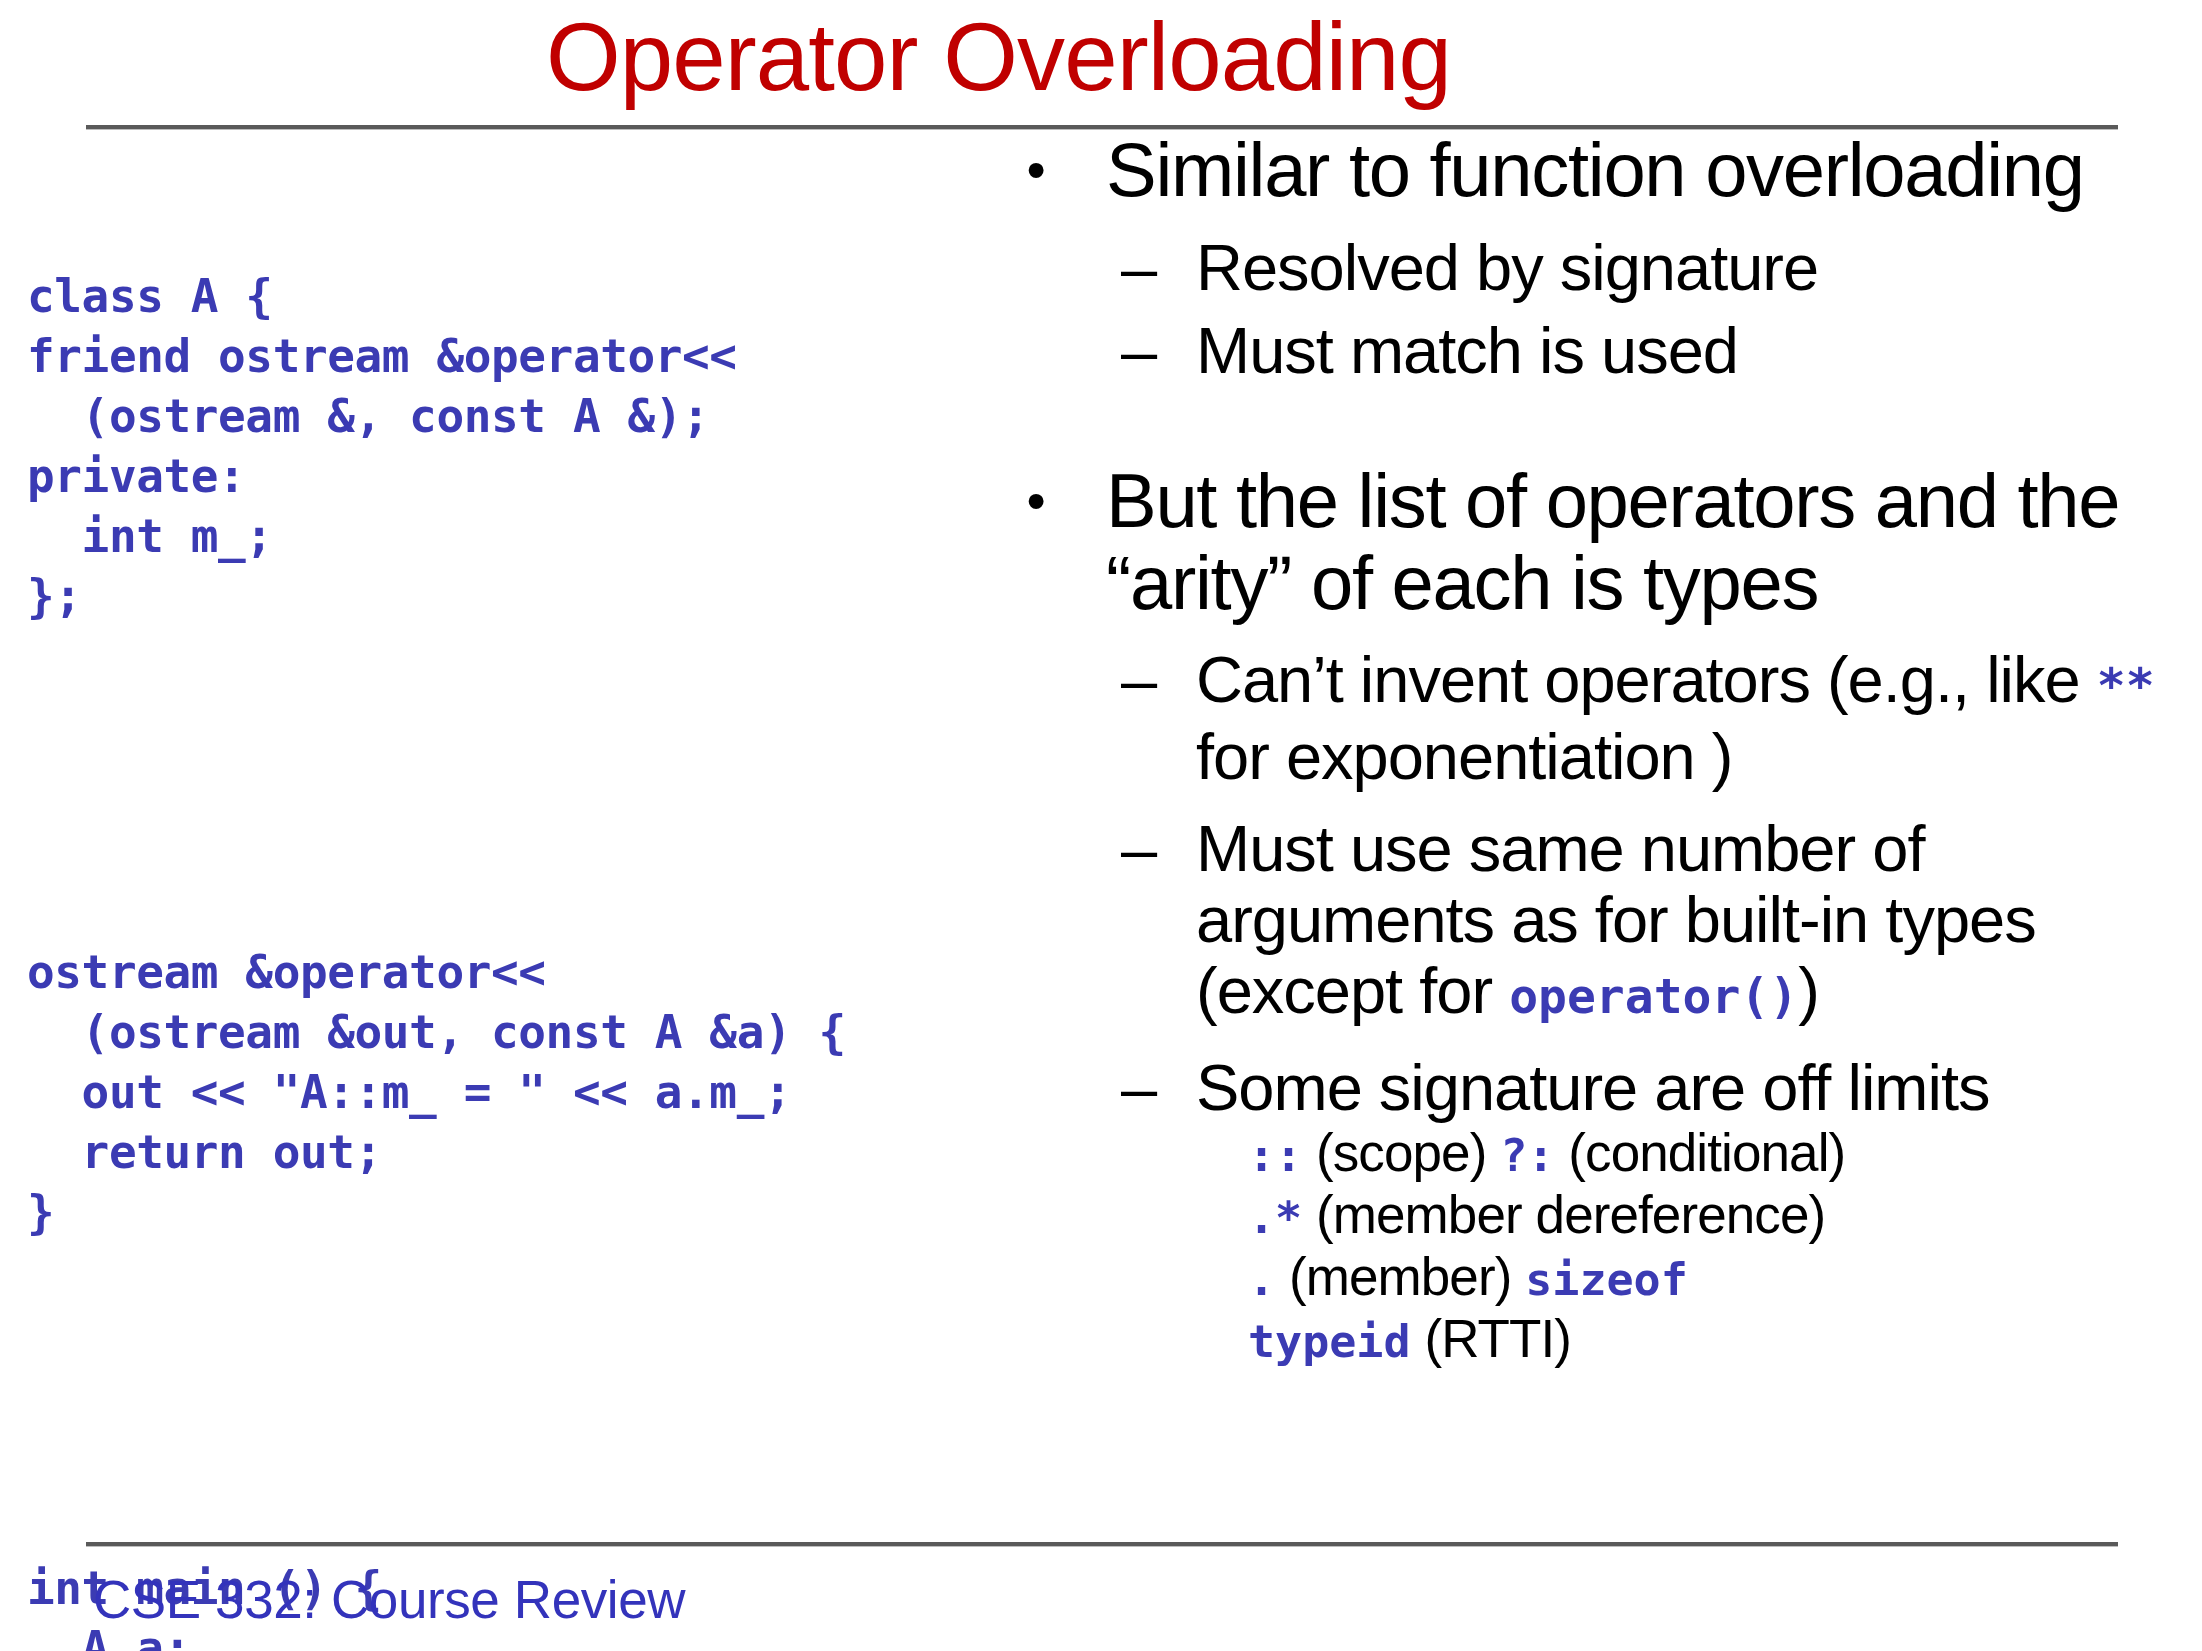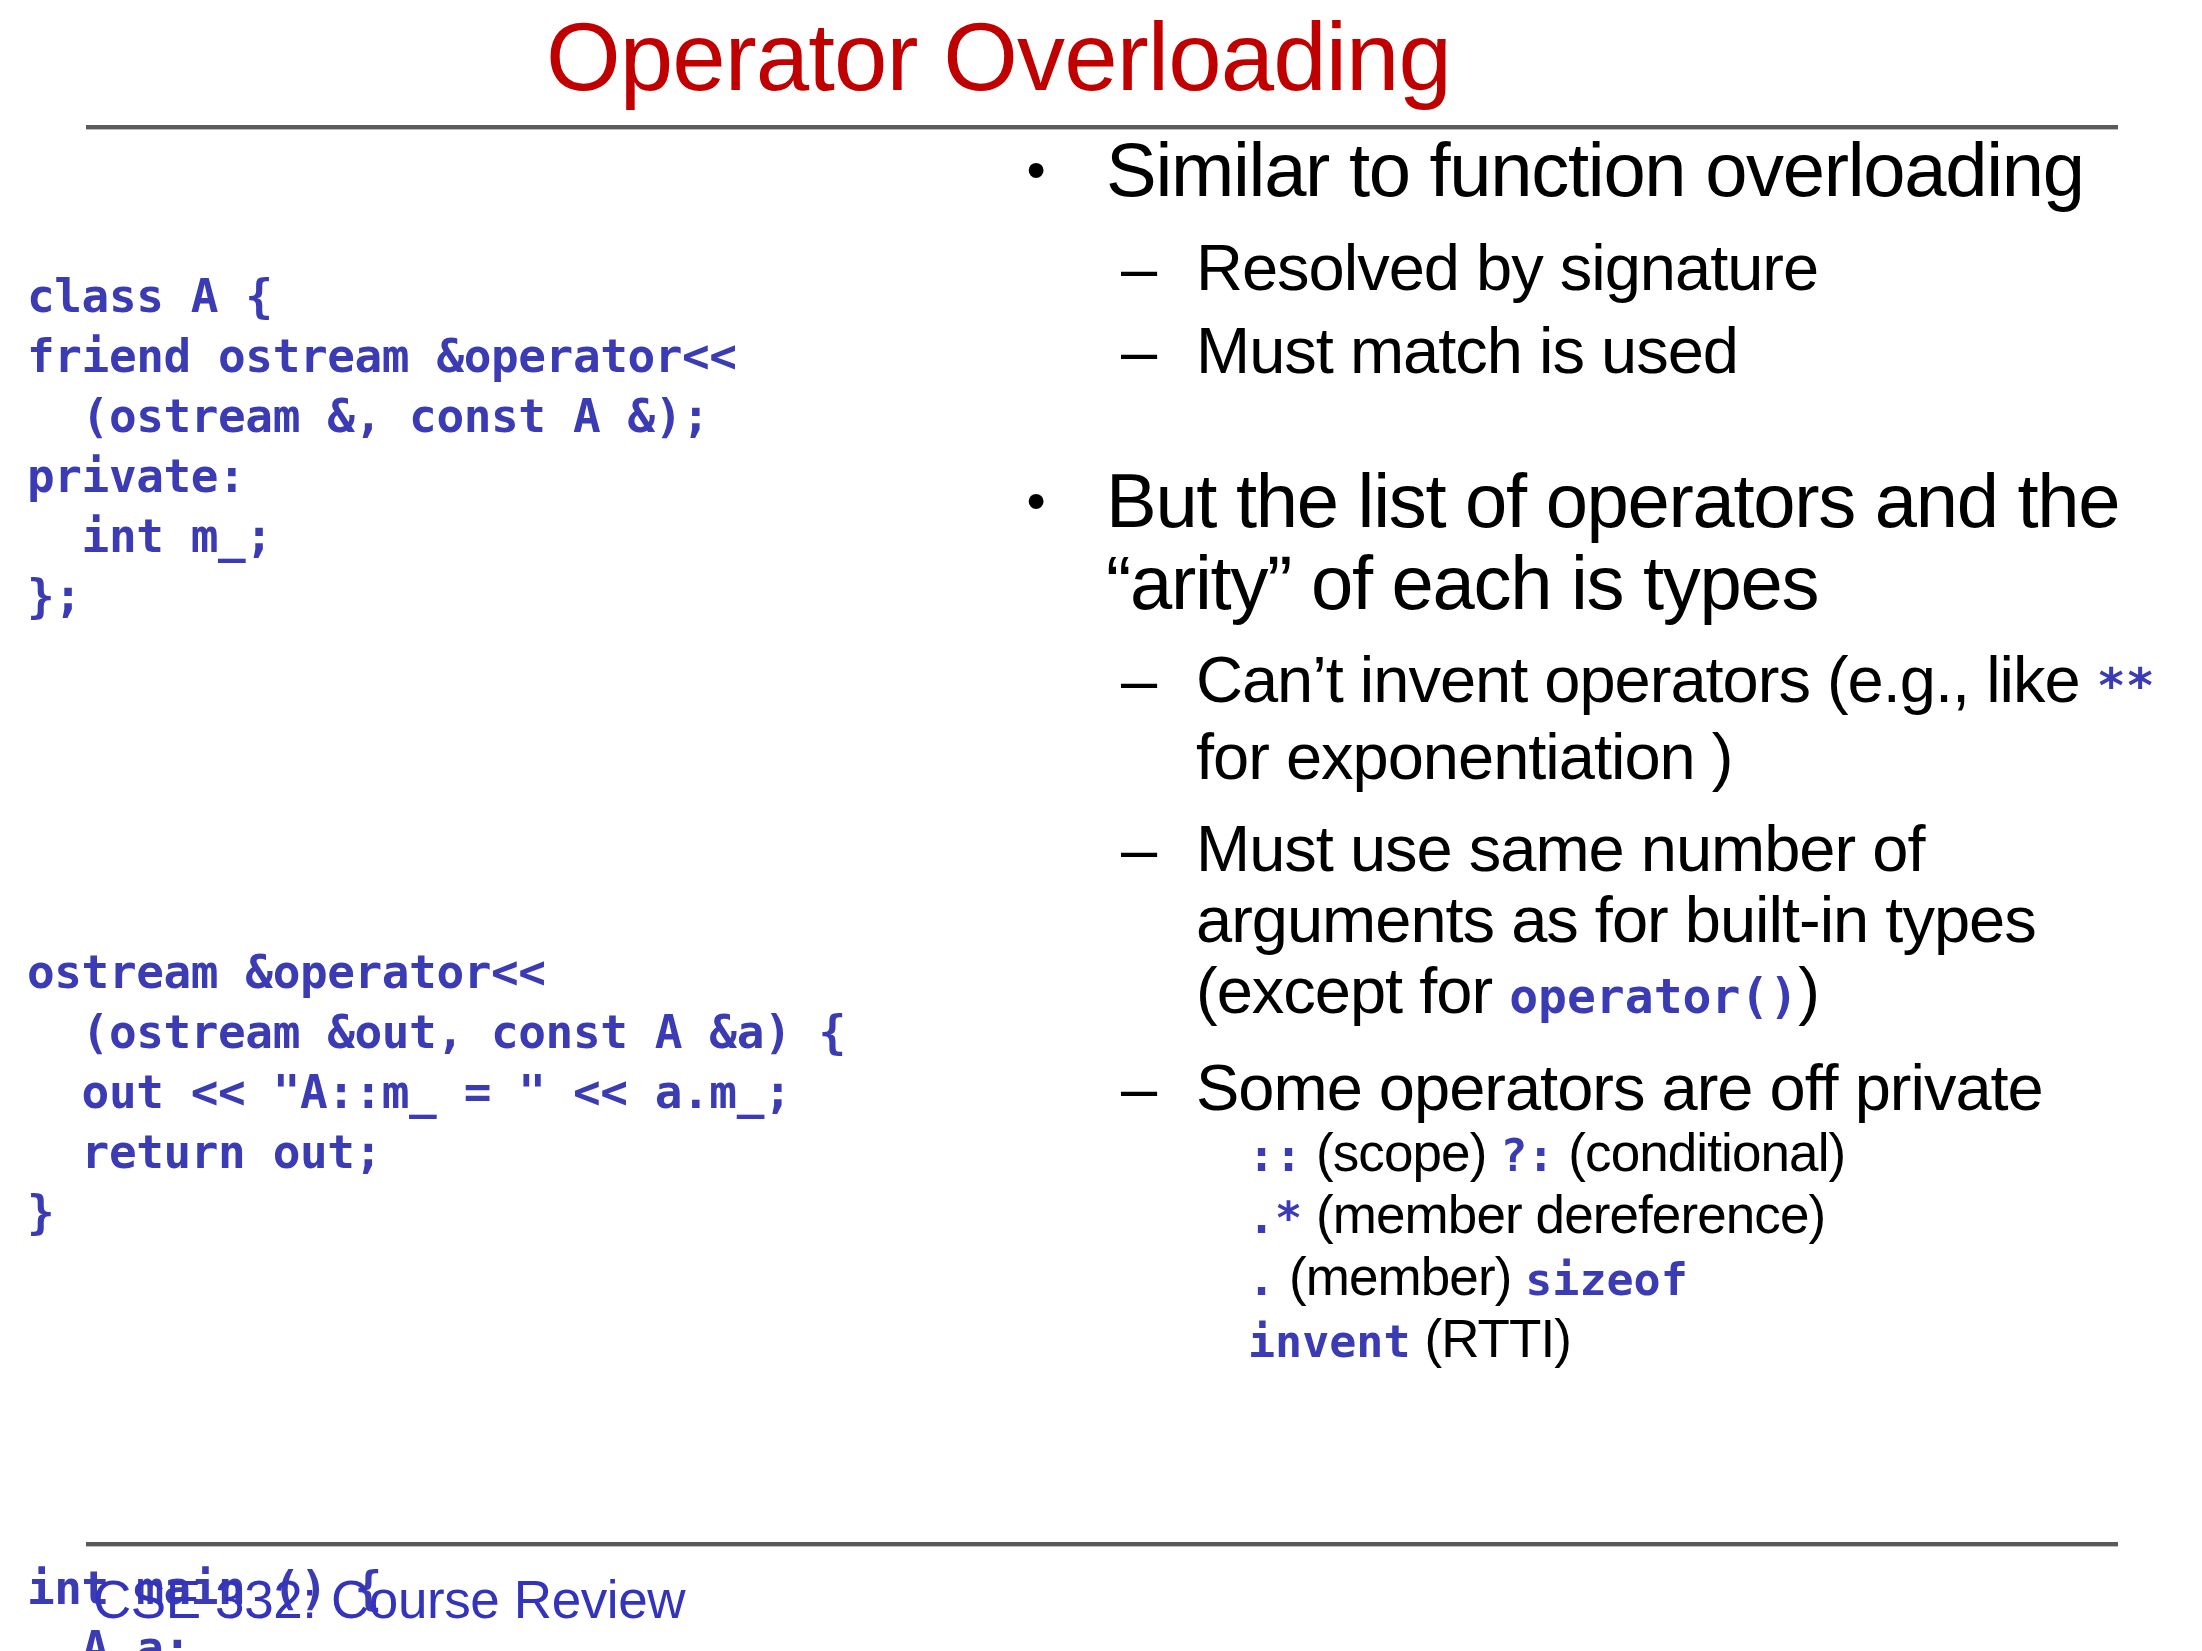--- a/index.html
+++ b/index.html
@@ -200,37 +200,37 @@
 
   <div class="lvl2">
     <span class="marker">–</span>
     <span>Must use same number of arguments as for built-in types (except for </span><span class="mono mono-l2">operator()</span><span>)</span>
   </div>
 
   <div class="gap-sm"></div>
 
   <div class="lvl2">
     <span class="marker">–</span>
-    <span>Some operators are off private</span>
+    <span>Some signature are off limits</span>
   </div>
 
   <div class="lvl3">
     <span class="mono mono-l3">::</span><span> (scope) </span><span class="mono mono-l3">?:</span><span> (conditional)</span>
   </div>
 
   <div class="lvl3">
     <span class="mono mono-l3">.*</span><span> (member dereference)</span>
   </div>
 
   <div class="lvl3">
     <span class="mono mono-l3">.</span><span> (member) </span><span class="mono mono-l3">sizeof</span>
   </div>
 
   <div class="lvl3">
-    <span class="mono mono-l3">invent</span><span> (RTTI)</span>
+    <span class="mono mono-l3">typeid</span><span> (RTTI)</span>
   </div>
 
 </div>
 
 <div class="rule rule-bottom"></div>
 
 <div class="footer">CSE 332: Course Review</div>
 
 
 </body></html>

